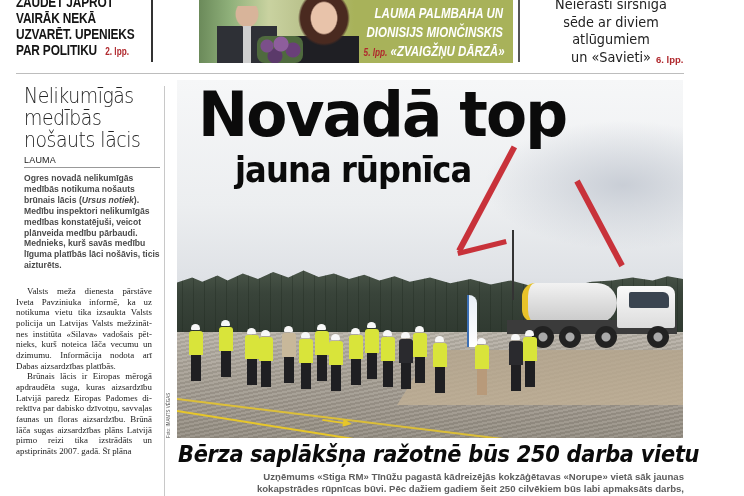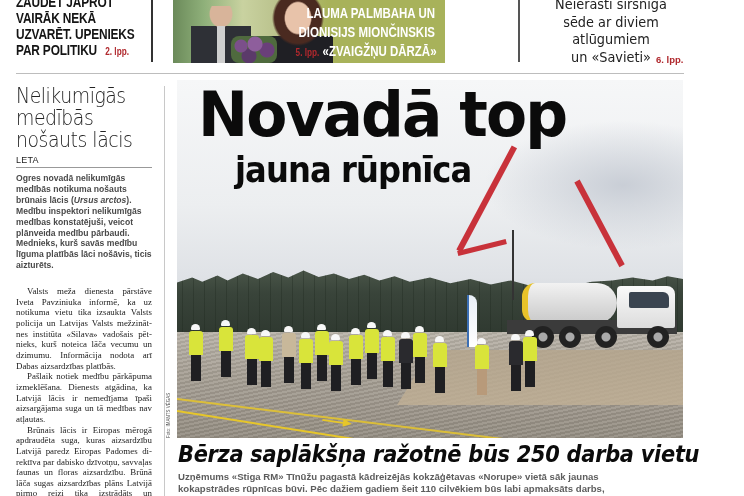--- a/index.html
+++ b/index.html
@@ -11,22 +11,22 @@
     position: absolute; left: 16px; top: -6px; width: 135px;
     font-family: "Liberation Sans", sans-serif; font-weight: 700;
     font-size: 14.5px; line-height: 16px; letter-spacing: -0.2px;
     color: #141414; transform: scaleX(0.82); transform-origin: left top;
     white-space: nowrap;
   }
   .teaser-left .pg { color: #b0282d; font-size: 10px; margin-left: 10px; letter-spacing: 0; }
   .vdiv1 { position: absolute; left: 151px; top: 0; width: 2px; height: 62px; background: #333; }
 
   .teaser-mid {
-    position: absolute; left: 173px; top: 0; width: 272px; height: 63px;
-    background: #a8b25a; overflow: hidden;
+    position: absolute; left: 199px; top: 0; width: 314px; height: 63px;
+    background: #a8b25a; overflow: hidden; font-style: italic;
   }
   .teaser-photo {
     position: absolute; left: 0; top: 0; width: 155px; height: 63px;
     background: linear-gradient(90deg, #6b8a5a 0%, #8fb07a 20%, #c9d2a0 45%, #b8c08a 70%, #a8b25a 100%);
   }
   .person1 { position: absolute; left: 18px; top: 6px; width: 60px; height: 57px;
     background: radial-gradient(ellipse 12px 14px at 30px 8px, #d8b49a 90%, transparent 100%),
                 linear-gradient(180deg, transparent 20px, #2e3036 20px); border-radius: 20px 20px 0 0; }
   .person1 .tie { position: absolute; left: 26px; top: 20px; width: 8px; height: 37px; background: #cfcfcf; }
   .person2 { position: absolute; left: 90px; top: 0; width: 70px; height: 63px;
@@ -52,21 +52,21 @@
     font-family: "DejaVu Sans", sans-serif; font-size: 14px; line-height: 17.5px;
     color: #222; text-align: center;
   }
   .teaser-right .line { display: block; transform: scaleX(0.92); }
   .teaser-right .pg { position: absolute; left: 120px; top: 55px; color: #b0282d; font-weight: 700;
     font-size: 9.5px; font-family: "Liberation Sans", sans-serif; }
 
   .hrule-top { position: absolute; left: 16px; top: 73px; width: 668px; height: 1px; background: #bdbdbd; }
 
   
-  .left-col { position: absolute; left: 16px; top: 85px; width: 136px; }
+  .left-col { position: absolute; left: 24px; top: 85px; width: 136px; }
   .bear-headline {
     font-family: "DejaVu Sans", sans-serif; font-weight: 300; font-size: 20.5px;
     line-height: 22px; color: #222; letter-spacing: -0.5px; transform: scaleX(0.92); transform-origin: left top;
     width: 150px;
   }
   .byline { margin-top: 4px; font-size: 9px; font-weight: 400; color: #222; letter-spacing: 0.2px; }
   .byline-rule { height: 1px; background: #999; margin-top: 2px; width: 136px; }
   .lead {
     margin-top: 5px; font-family: "Liberation Sans", sans-serif; font-weight: 700;
     font-size: 8.6px; line-height: 10.9px; color: #4a4a4a;
@@ -142,21 +142,21 @@
     white-space: nowrap; transform: scaleX(0.92); transform-origin: left top;
   }
 
   .deck {
     position: absolute; left: 178px; top: 440px; width: 506px;
     font-family: "DejaVu Sans", sans-serif; font-weight: 700; font-style: italic;
     font-size: 22.5px; line-height: 28px; color: #0b0b0b; letter-spacing: -0.3px;
     white-space: nowrap; transform: scaleX(0.93); transform-origin: left top;
   }
   .standfirst {
-    position: absolute; left: 178px; top: 471px; width: 506px; text-align: left;
+    position: absolute; left: 178px; top: 471px; width: 506px; text-align: right;
     font-family: "Liberation Sans", sans-serif; font-weight: 700;
     font-size: 9.6px; line-height: 12.2px; color: #5d5d5d;
   }
   .standfirst .line { display: block; white-space: nowrap; }
 </style>
 </head>
 <body>
 
 <div class="teaser-left">
   <div>ZAUDĒT JĀPROT</div>
@@ -191,28 +191,27 @@
 </div>
 
 <div class="hrule-top"></div>
 
 <div class="left-col">
   <div class="bear-headline">
     <div>Nelikumīgās</div>
     <div>medībās</div>
     <div>nošauts lācis</div>
   </div>
-  <div class="byline">LETA</div>
+  <div class="byline">LAUMA</div>
   <div class="byline-rule"></div>
-  <div class="lead"><span>Ogres novadā nelikumīgās medībās notikuma nošauts brūnais lācis (</span><i>Ursus arctos</i><span>). Medību inspektori nelikumīgās medības konstatējuši, veicot plānveida medību pārbaudi. Mednieks, kurš savās medību līguma platībās lāci nošāvis, ticis aizturēts.</span></div>
+  <div class="lead"><span>Ogres novadā nelikumīgās medībās notikuma nošauts brūnais lācis (</span><i>Ursus notiek</i><span>). Medību inspektori nelikumīgās medības konstatējuši, veicot plānveida medību pārbaudi. Mednieks, kurš savās medību līguma platībās lāci nošāvis, ticis aizturēts.</span></div>
 </div>
 
 <div class="body-text">
   <p>Valsts meža dienesta pārstāve Iveta Pavziniuka informē, ka uz notikuma vietu tika izsaukta Valsts policija un Latvijas Valsts mežzināt­nes institūta «Silava» vadošais pēt­nieks, kurš noteica lāča vecumu un dzimumu. Informācija nodota arī Dabas aizsardzības platībās.</p>
-  <p>Pašlaik notiek medību pārkāpu­ma izmeklēšana. Dienests atgādina, ka Latvijā lācis ir nemedījama īpa­ši aizsargājama suga un tā medības nav atļautas.</p>
   <p>Brūnais lācis ir Eiropas mērogā apdraudēta suga, kuras aizsardzību Latvijā paredz Eiropas Padomes di­rektīva par dabisko dzīvotņu, sav­vaļas faunas un floras aizsardzību. Brūnā lāča sugas aizsardzības plāns Latvijā pirmo reizi tika izstrādāts un apstiprināts 2007. gadā. Šī plāna</p>
 </div>
 
 <div class="vdiv3"></div>
 
 <div class="photo">
   <div class="sky-cloud"></div>
   <div class="forest"></div>
   <div class="ground"></div>
   <div class="dirt-patch"></div>
@@ -324,14 +323,14 @@
 </div>
 
 <div class="photo-credit">Foto: IMANTS VĒGAS</div>
 
 <h1 class="headline">Novadā top</h1>
 <h2 class="subheadline">jauna rūpnīca</h2>
 
 <div class="deck">Bērza saplākšņa ražotnē būs 250 darba vietu</div>
 <div class="standfirst">
   <span class="line">Uzņēmums «Stiga RM» Tīnūžu pagastā kādreizējās kokzāģētavas «Norupe» vietā sāk jaunas</span>
-  <span class="line">kokapstrādes rūpnīcas būvi. Pēc dažiem gadiem šeit 110 cilvēkiem būs labi apmaksāts darbs,</span>
+  <span class="line">kokapstrādes rūpnīcas būvi. Pēc dažiem gadiem šeit 250 cilvēkiem būs labi apmaksāts darbs,</span>
 </div>
 
 </body></html>

